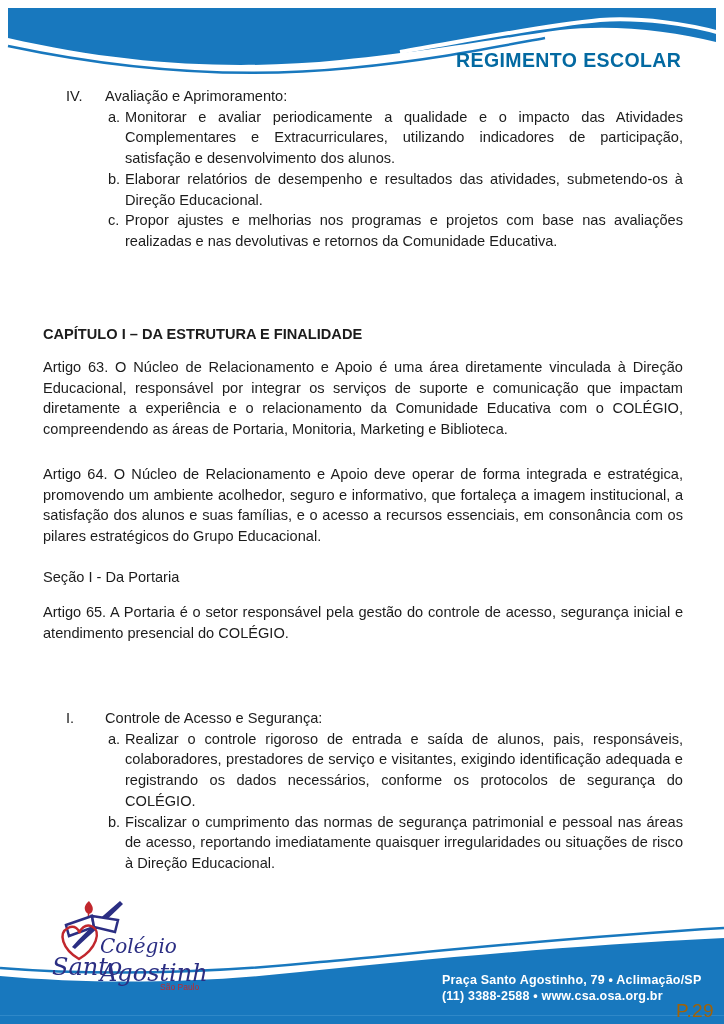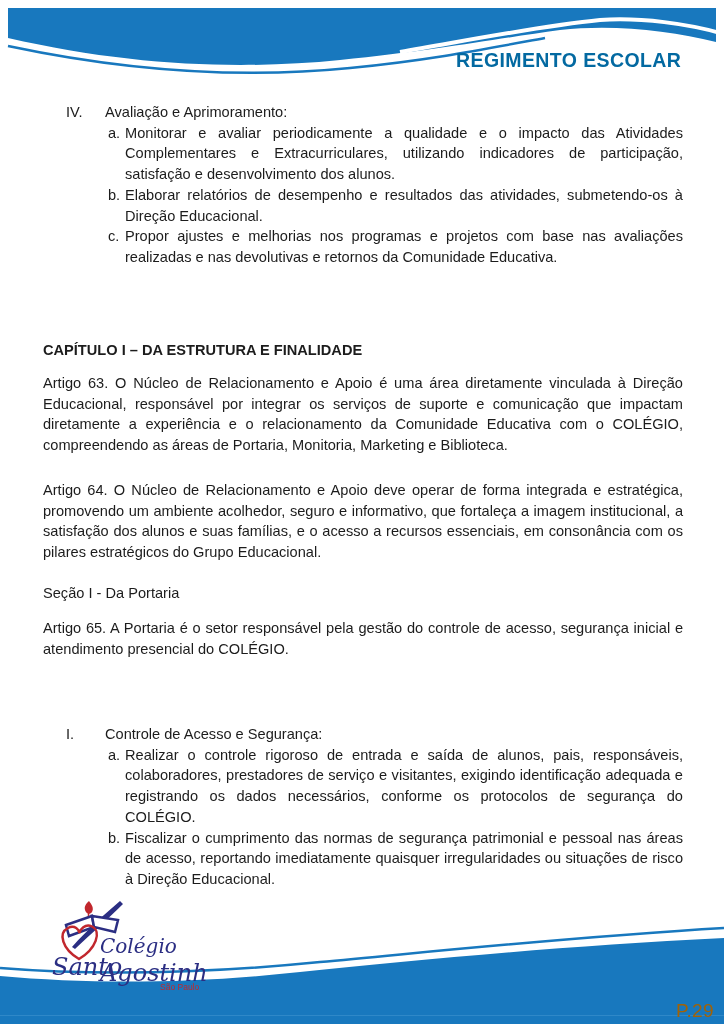--- a/index.html
+++ b/index.html
@@ -13,21 +13,21 @@
     color:#1c1c1c;
   }
   
   .header-wave{position:absolute;top:0;left:0;width:724px;height:100px;}
   .header-title{
     position:absolute;left:456px;top:49px;
     font-size:19.5px;font-weight:bold;letter-spacing:.4px;
     color:#0369a1;white-space:nowrap;
   }
   
-  .content{position:absolute;left:43px;width:640px;top:16px;height:788px;font-size:14.6px;line-height:20.7px;}
+  .content{position:absolute;left:43px;width:640px;top:0;height:788px;font-size:14.6px;line-height:20.7px;}
   .block{position:absolute;left:0;width:640px;}
   .para{text-align:justify;text-align-last:left;margin:0;}
   .doc-title{
     font-size:21px;line-height:25px;font-weight:bold;
     text-decoration:underline;text-decoration-thickness:2px;text-underline-offset:4px;
     margin:0;white-space:nowrap;color:#111;
   }
   .chapter{font-size:14.6px;margin:0;white-space:nowrap;}
   .row{display:flex;align-items:flex-start;}
   .row .marker{flex:none;}
@@ -129,16 +129,20 @@
     <path d="M44,21 L70,25 L67,37 L46,32 Z" fill="#ffffff" stroke="#2B2E83" stroke-width="2.5"></path>
 
     <path d="M31,64 C14,54 10,38 20,33 C27,29.5 31,35 31.5,38 C32,35 37,28 44,31.5 C54,36.5 48,54 31,64 Z" fill="none" stroke="#C1272D" stroke-width="2.5"></path>
 
     <text class="logo-script" x="52" y="58" font-size="20" fill="#2B2E83">Colégio</text>
     <text class="logo-script" x="4" y="80" font-size="24" fill="#2B2E83">Santo</text>
     <text class="logo-script" x="52" y="86" font-size="24" fill="#2B2E83">Agostinho</text>
     <text x="112" y="95" font-size="8.5" fill="#C1272D" font-family="Liberation Sans, sans-serif">São Paulo</text>
   </svg>
 
+  <div class="footer-address">
+    <div>Praça Santo Agostinho, 79 • Aclimação/SP</div>
+    <div>(11) 3388-2588 • www.csa.osa.org.br</div>
+  </div>
 
   <div class="page-number">P.29</div>
 
 </div>
 
 </body></html>

